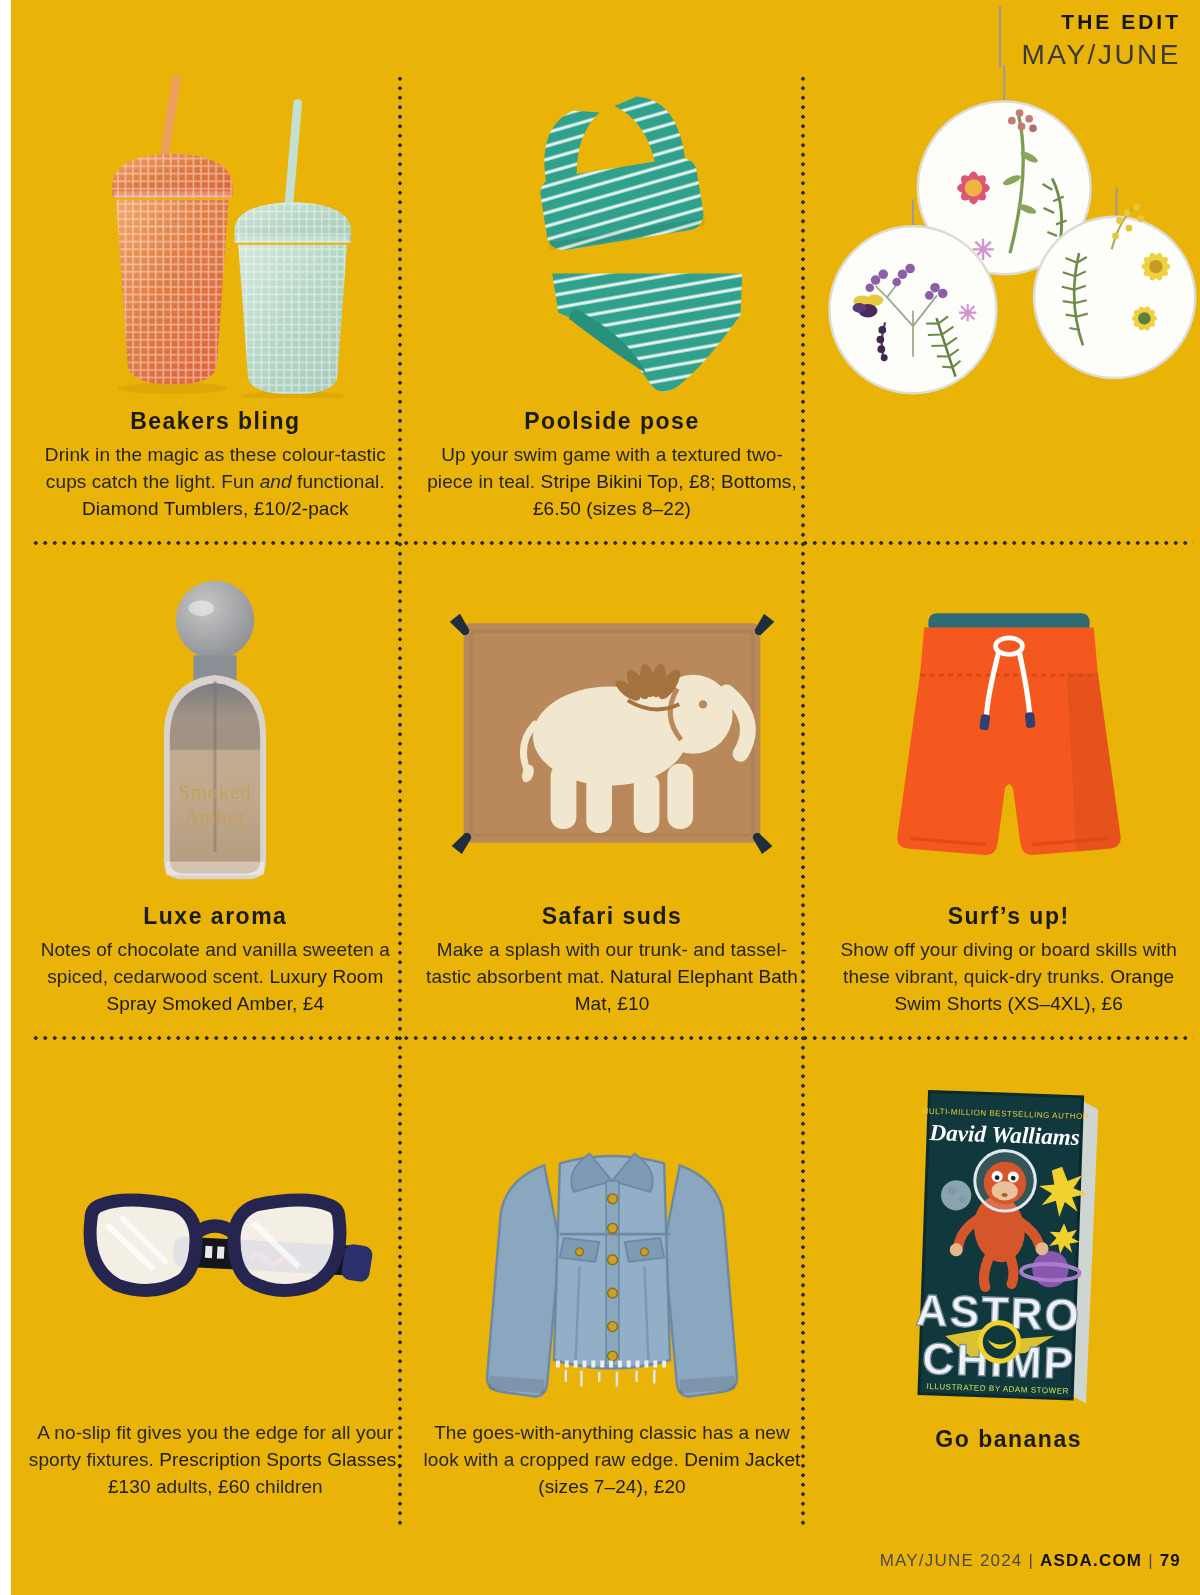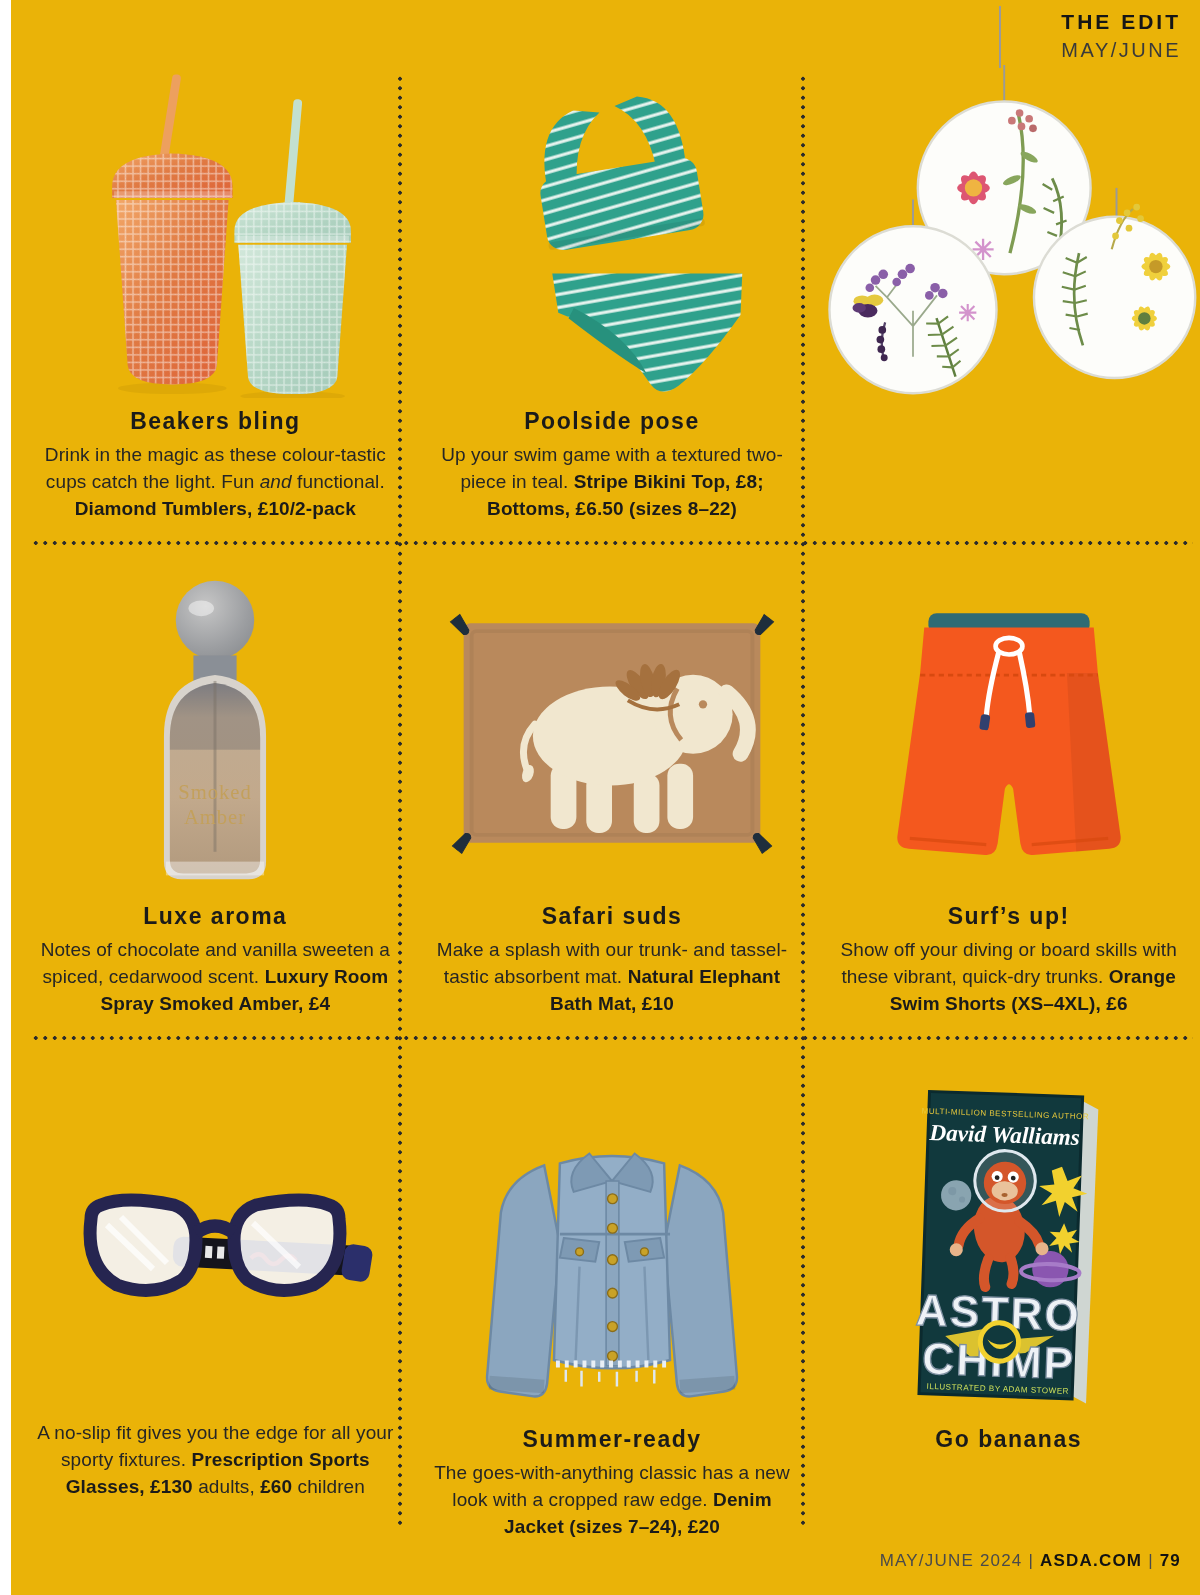--- a/index.html
+++ b/index.html
@@ -1,33 +1,33 @@
 <!DOCTYPE html>
 <html><head>
 <meta charset="utf-8">
 <style>
   html,body{margin:0;padding:0;background:#ffffff;}
   .page{position:relative;width:1200px;height:1595px;background:#eab308;overflow:hidden;
         font-family:"Liberation Sans",sans-serif;color:#1d1d1b;margin-left:11px;}
   
   .header{position:absolute;top:10px;right:30px;text-align:right;z-index:5;}
   .header .kicker{font-weight:700;font-size:21px;letter-spacing:3px;color:#161616;}
-  .header .issue{font-size:20px;letter-spacing:2.5px;color:#3a3a3a;margin-top:5px;}
+  .header .issue{font-size:28px;letter-spacing:2.5px;color:#3a3a3a;margin-top:5px;}
   
   .content{position:absolute;top:64px;left:6px;right:4px;}
   .row{display:grid;grid-template-columns:1fr 1fr 1fr;}
   .cell{display:flex;flex-direction:column;align-items:center;}
   .art{display:flex;align-items:center;justify-content:center;width:100%;}
   .r1 .art{height:338px;}
   .r2 .art{height:328px;}
   .r3 .art{height:356px;}
   .copy{text-align:center;padding:0 8px;max-width:398px;}
   h3.title{font-size:23px;letter-spacing:1.5px;margin:6px 0 7px;font-weight:700;color:#1b1b1a;}
   .desc{font-size:19px;line-height:1.42;letter-spacing:.1px;color:#262626;margin:0;}
-  .desc .b{font-weight:700;color:#1b1b1a;}
+  .desc .b{font-weight:400;color:#1b1b1a;}
   .desc .i{font-style:italic;}
   
   .sep-h{height:4px;margin:18px 14px 24px;
     background-image:radial-gradient(circle,#2b2b2b 1.6px,transparent 1.7px);
     background-size:9.5px 4px;background-repeat:repeat-x;background-position:left center;}
   .sep-v{position:absolute;width:4px;top:74px;height:1456px;
     background-image:radial-gradient(circle,#2b2b2b 1.6px,transparent 1.7px);
     background-size:4px 9.5px;background-repeat:repeat-y;background-position:center top;}
   .sep-v.v1{left:387px;} .sep-v.v2{left:790px;}
   .hang-string{position:absolute;top:6px;left:988px;width:2px;height:62px;background:#9a9a9a;}
@@ -400,21 +400,20 @@
                 <circle cx="198" cy="190" r="4"></circle>
             </g>
             <path d="M132 205 L128 300 M198 205 L202 300" stroke="#6d89a4" stroke-width="2.5" opacity=".6"></path>
             <line x1="108" y1="304" x2="222" y2="304" stroke="#e9eff5" stroke-width="7" stroke-dasharray="4 5"></line>
             <path d="M118 310 v12 M134 311 v16 M152 312 v10 M170 312 v15 M190 311 v11 M208 310 v14" stroke="#dfe7ee" stroke-width="2.5"></path>
             <rect x="40" y="318" width="56" height="14" fill="rgba(0,0,0,.10)" transform="rotate(4 68 325)"></rect>
             <rect x="234" y="318" width="56" height="14" fill="rgba(0,0,0,.10)" transform="rotate(-4 262 325)"></rect>
           </svg>
         </div>
         <div class="copy">
-          <h3 class="title">Summer-ready</h3>
           <p class="desc"><span>The goes-with-anything classic has a new look with a cropped raw edge. </span><span class="b">Denim Jacket (sizes 7–24), £20</span></p>
         </div>
       </section>
 
       <section class="cell">
         <div class="art">
           <svg width="262" height="348" viewBox="0 0 260 345">
             <g transform="rotate(2 130 172)">
               <polygon points="198,30 214,38 212,330 196,322" fill="#cfd6d2"></polygon>
               <rect x="46" y="26" width="152" height="300" fill="#11393d" stroke="#0b2a2e" stroke-width="3"></rect>

